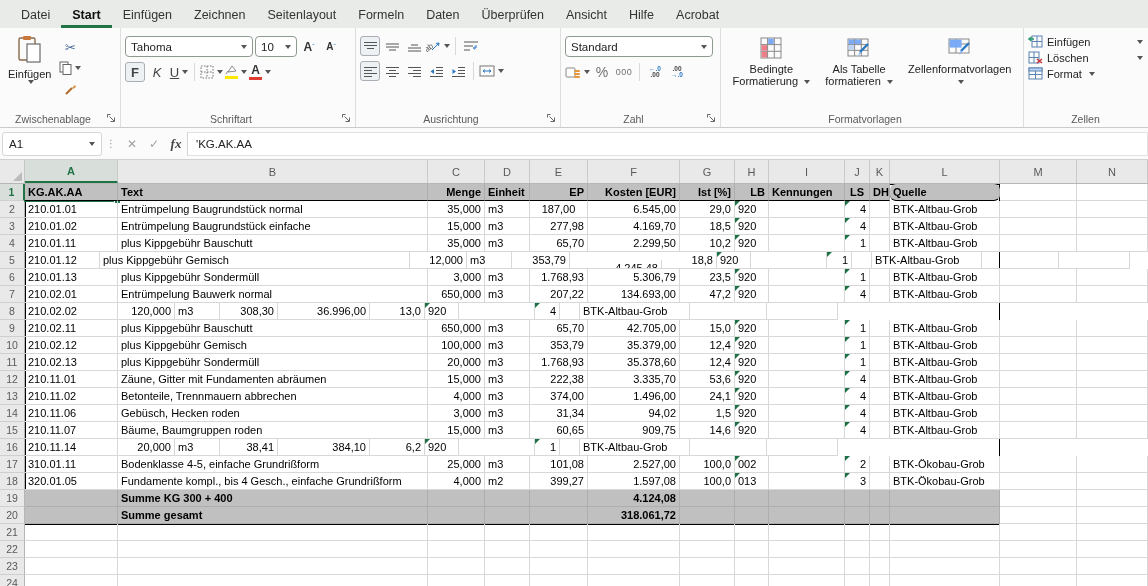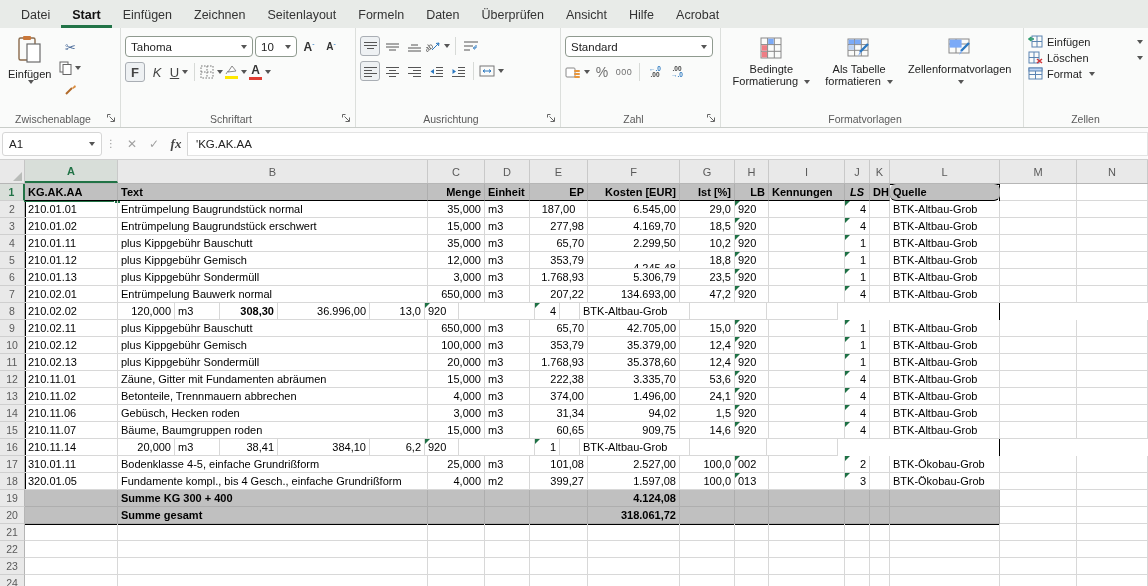--- a/index.html
+++ b/index.html
@@ -448,21 +448,21 @@
         <div class="rowh selh">1</div>
         <div class="cell gray b hb" style="width: 93px;">KG.AK.AA</div>
         <div class="cell gray b hb" style="width: 310px;">Text</div>
         <div class="cell gray b hb r" style="width: 57px;">Menge</div>
         <div class="cell gray b hb" style="width: 45px;">Einheit</div>
         <div class="cell gray b hb r" style="width: 58px;">EP</div>
         <div class="cell gray b hb r" style="width: 92px;">Kosten [EUR]</div>
         <div class="cell gray b hb r" style="width: 55px;">Ist [%]</div>
         <div class="cell gray b hb r" style="width: 34px;">LB</div>
         <div class="cell gray b hb" style="width: 76px;">Kennungen</div>
-        <div class="cell gray b hb c" style="width: 25px; font-style: italic;">LS</div>
+        <div class="cell gray b hb c" style="width: 25px;">LS</div>
         <div class="cell gray b hb c" style="width: 20px;">DH</div>
         <div class="cell gray b hb" style="width: 110px; border-radius: 6px;">Quelle</div>
         <div class="cell" style="width: 77px;"></div>
         <div class="cell" style="width: 71px;"></div>
       </div>
       <div class="srow">
         <div class="rowh">2</div>
         <div class="cell" style="width: 93px;">210.01.01</div>
         <div class="cell" style="width: 310px;">Entrümpelung Baugrundstück normal</div>
         <div class="cell r" style="width: 57px;">35,000</div>
@@ -474,21 +474,21 @@
         <div class="cell" style="width: 76px;"></div>
         <div class="cell r tri" style="width: 25px;">4</div>
         <div class="cell" style="width: 20px;"></div>
         <div class="cell" style="width: 110px;">BTK-Altbau-Grob</div>
         <div class="cell" style="width: 77px;"></div>
         <div class="cell" style="width: 71px;"></div>
       </div>
       <div class="srow">
         <div class="rowh">3</div>
         <div class="cell" style="width: 93px;">210.01.02</div>
-        <div class="cell" style="width: 310px;">Entrümpelung Baugrundstück erschwert</div>
+        <div class="cell" style="width: 310px;">Entrümpelung Baugrundstück einfache</div>
         <div class="cell r" style="width: 57px;">15,000</div>
         <div class="cell" style="width: 45px;">m3</div>
         <div class="cell r" style="width: 58px;">277,98</div>
         <div class="cell r" style="width: 92px;">4.169,70</div>
         <div class="cell r" style="width: 55px;">18,5</div>
         <div class="cell tri" style="width: 34px;">920</div>
         <div class="cell" style="width: 76px;"></div>
         <div class="cell r tri" style="width: 25px;">4</div>
         <div class="cell" style="width: 20px;"></div>
         <div class="cell" style="width: 110px;">BTK-Altbau-Grob</div>
@@ -507,21 +507,21 @@
         <div class="cell tri" style="width: 34px;">920</div>
         <div class="cell" style="width: 76px;"></div>
         <div class="cell r tri" style="width: 25px;">1</div>
         <div class="cell" style="width: 20px;"></div>
         <div class="cell" style="width: 110px;">BTK-Altbau-Grob</div>
         <div class="cell" style="width: 77px;"></div>
         <div class="cell" style="width: 71px;"></div>
       </div>
       <div class="srow">
         <div class="rowh">5</div>
-        <div class="cell" style="width: 93px;">210.01.12</div>
+        <div class="cell" style="width: 75px;">210.01.12</div>
         <div class="cell" style="width: 310px;">plus Kippgebühr Gemisch</div>
         <div class="cell r" style="width: 57px;">12,000</div>
         <div class="cell" style="width: 45px;">m3</div>
         <div class="cell r" style="width: 58px;">353,79</div>
         <div class="cell r" style="width: 92px; margin-top: 8px;">4.245,48</div>
         <div class="cell r" style="width: 55px;">18,8</div>
         <div class="cell tri" style="width: 34px;">920</div>
         <div class="cell" style="width: 76px;"></div>
         <div class="cell r tri" style="width: 25px;">1</div>
         <div class="cell" style="width: 20px;"></div>
@@ -561,21 +561,21 @@
         <div class="cell" style="width: 20px;"></div>
         <div class="cell" style="width: 110px;">BTK-Altbau-Grob</div>
         <div class="cell" style="width: 77px;"></div>
         <div class="cell" style="width: 71px;"></div>
       </div>
       <div class="srow">
         <div class="rowh">8</div>
         <div class="cell" style="width: 93px;">210.02.02</div>
         <div class="cell r" style="width: 57px;">120,000</div>
         <div class="cell" style="width: 45px;">m3</div>
-        <div class="cell r" style="width: 58px; font-weight: bold;">308,30</div>
+        <div class="cell r" style="width: 58px;">308,30</div>
         <div class="cell r" style="width: 92px;">36.996,00</div>
         <div class="cell r" style="width: 55px;">13,0</div>
         <div class="cell tri" style="width: 34px;">920</div>
         <div class="cell" style="width: 76px;"></div>
         <div class="cell r tri" style="width: 25px;">4</div>
         <div class="cell" style="width: 20px;"></div>
         <div class="cell" style="width: 110px;">BTK-Altbau-Grob</div>
         <div class="cell" style="width: 77px;"></div>
         <div class="cell" style="width: 71px;"></div>
       </div>

